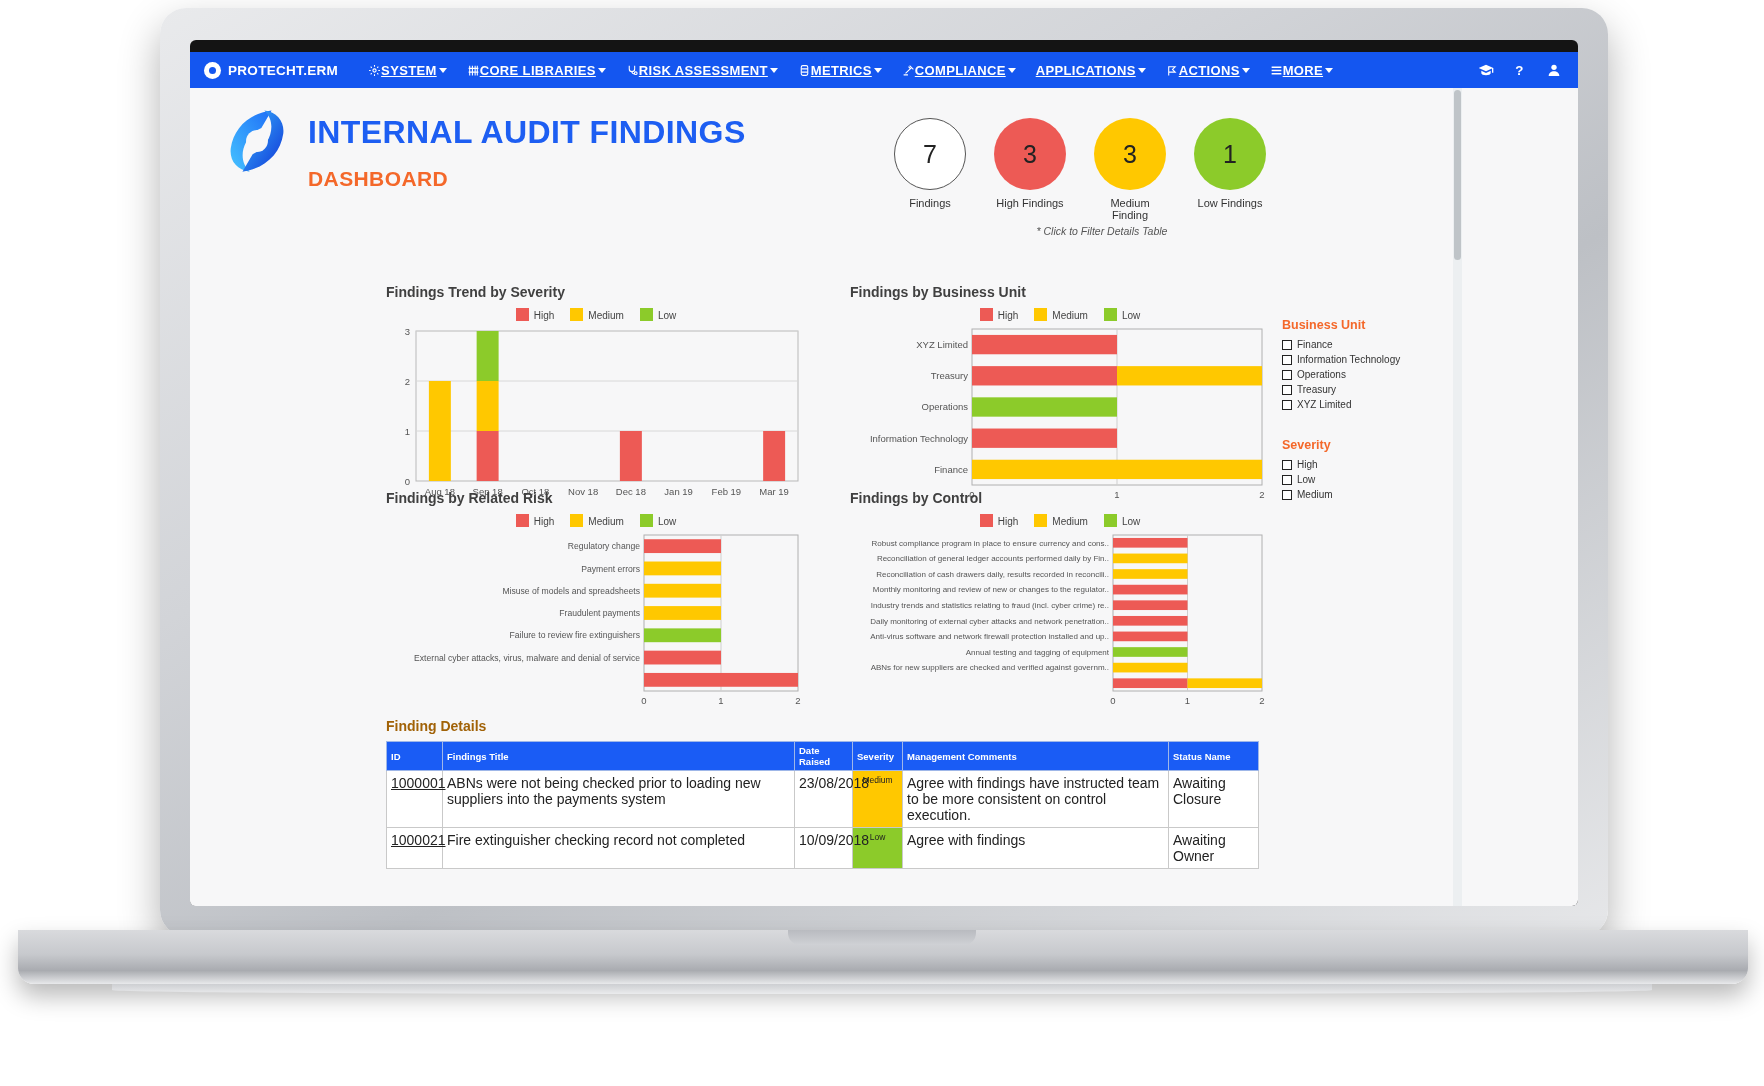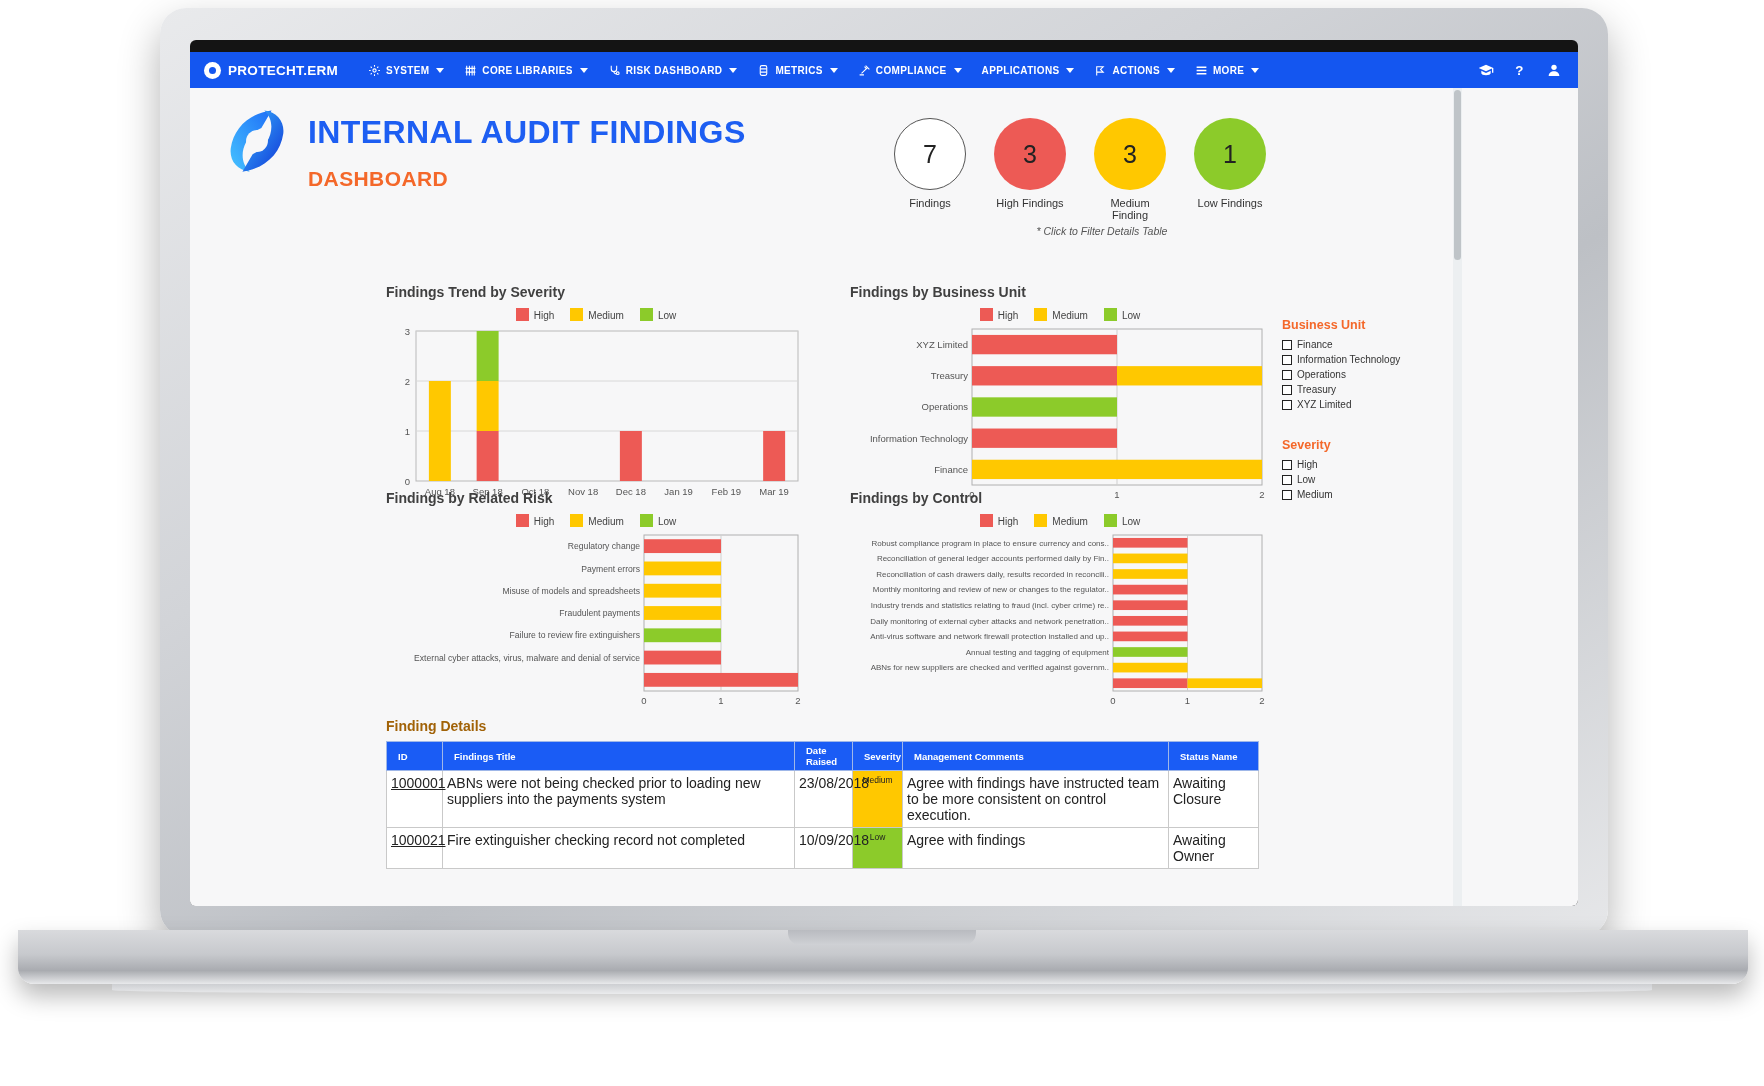--- a/index.html
+++ b/index.html
@@ -51,22 +51,22 @@
   .brand-mark {
     width:17px; height:17px; border-radius:50%;
     background:#fff; position:relative; flex:none;
   }
   .brand-mark::after{
     content:""; position:absolute; left:5px; top:5px; width:7px; height:7px;
     border-radius:50%; background:#1456f0;
   }
   .brand-text { font-size:13.5px; font-weight:bold; letter-spacing:.3px; }
   .nav-item {
-    display:flex; align-items:center; gap:5px; font-size:10px; font-weight:bold;
-    letter-spacing:.35px; margin-right:20px; cursor:pointer;
+    display:flex; align-items:center; font-size:13px; font-weight:bold;
+    letter-spacing:.35px; margin-right:20px; cursor:pointer;text-decoration:underline;
   }
   .nav-ico { width:13px; height:13px; display:block; flex:none; }
   .caret { width:0;height:0;border-left:4px solid transparent;border-right:4px solid transparent;border-top:5px solid #fff; margin-left:2px;}
   .nav-right { margin-left:auto; display:flex; align-items:center; gap:18px; padding-right:16px; }
   .nav-right svg { width:16px; height:16px; }
 
   
   .dash { position:relative; width:1272px; height:818px; background:#f7f7f8; }
   .head-row { display:flex; align-items:flex-start; padding:18px 0 0 28px; }
   .logo-wrap { width:78px; height:70px; flex:none; margin-right:12px; }
@@ -98,21 +98,21 @@
   .f-box { width:10px; height:10px; border:1.4px solid #222; background:#fff; flex:none;}
   .f-lbl { font-size:10px; color:#333; }
   .f-group { margin-bottom:28px; }
 
   
   .tbl-wrap { position:absolute; left:196px; top:630px; width:872px; }
   .tbl-title { font-size:14px; font-weight:bold; color:#a16207; margin-bottom:7px;}
   table { border-collapse:collapse; width:872px; table-layout:fixed; }
   th {
     background:#1a5cf5; color:#fff; font-size:9.5px; text-align:left;
-    padding:3px 11px; border:1px solid #9fb7e8; font-weight:bold;
+    padding:3px 4px; border:1px solid #9fb7e8; font-weight:bold;
   }
   td { font-size:14px; color:#222; padding:4px; border:1px solid #c9c9c9;
        vertical-align:top; background:#fff; }
   td.idcell a { color:#222; text-decoration:underline; }
   td.sev { text-align:center; font-size:8.5px; }
   .sev-medium { background:#ffc800; }
   .sev-low { background:#8ccb2a; }
 
   .scrollbar {
     position:absolute; right:0; top:0; width:9px; height:818px; background:#eceff1;
@@ -152,21 +152,21 @@
           <span>CORE LIBRARIES</span>
           <i class="caret"></i>
         </div>
 
         <div class="nav-item">
           <svg class="nav-ico" viewBox="0 0 24 24" stroke="#fff" stroke-width="2" fill="none">
               <path d="M6 3v6a5 5 0 0 0 10 0V3"></path>
               <circle cx="18" cy="17" r="2.5"></circle>
               <path d="M11 14v1a4 4 0 0 0 5 3"></path>
             </svg>
-          <span>RISK DASHBOARD</span>
+          <span>RISK ASSESSMENT</span>
           <i class="caret"></i>
         </div>
 
         <div class="nav-item">
           <svg class="nav-ico" viewBox="0 0 24 24" stroke="#fff" stroke-width="2" fill="none">
               <rect x="6" y="3" width="12" height="18" rx="3"></rect>
               <path d="M6 9h12M6 15h12"></path>
             </svg>
           <span>METRICS</span>
           <i class="caret"></i>

